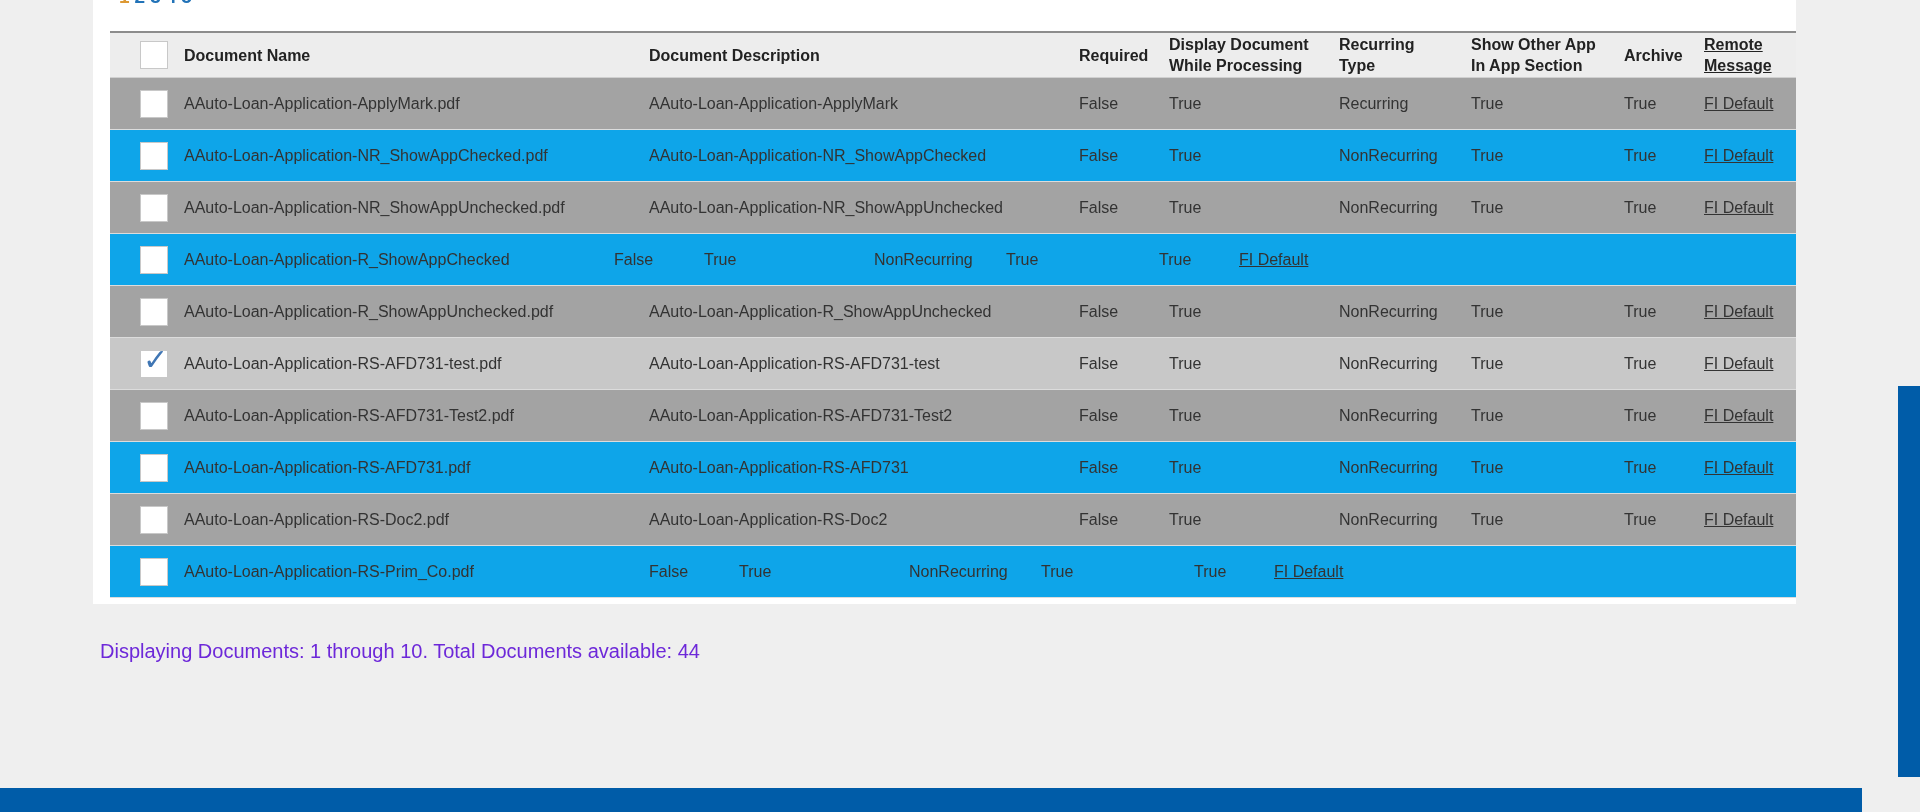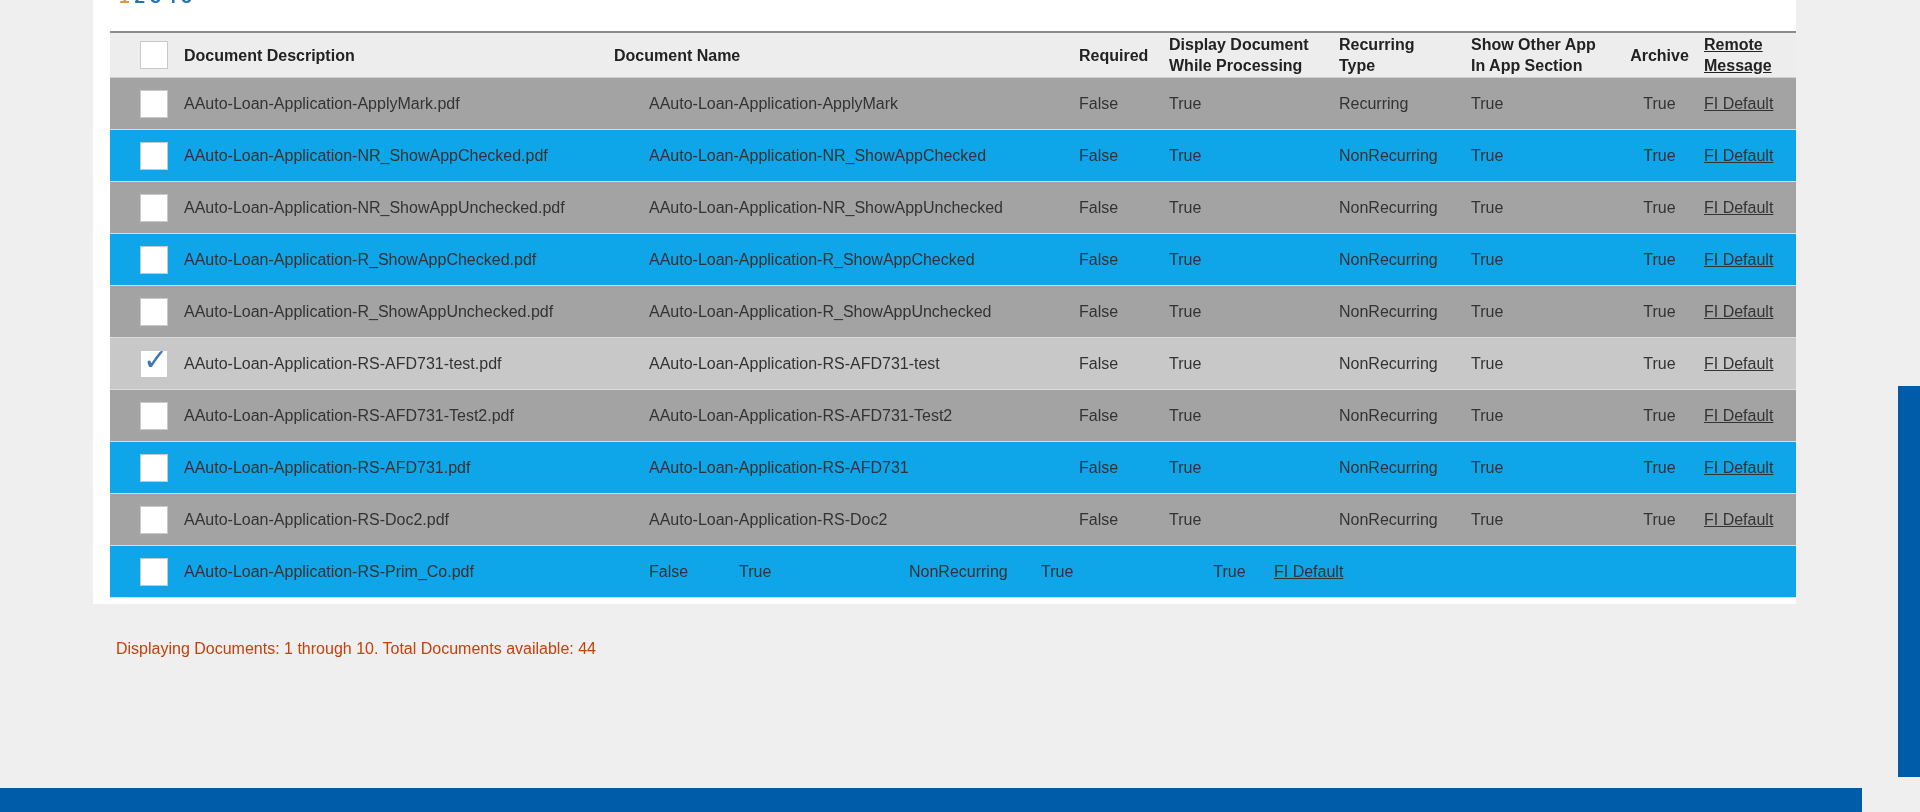--- a/index.html
+++ b/index.html
@@ -24,48 +24,48 @@
   .trow.selected { background:#c8c8c8; }
   .cell { padding-left:9px; overflow:hidden; white-space:nowrap; }
   .hcell { white-space:pre-line; }
   .c0 { width:65px;  padding-left:30px; }
   .c1 { width:465px; }
   .c2 { width:430px; }
   .c3 { width:90px;  }
   .c4 { width:170px; }
   .c5 { width:132px; }
   .c6 { width:153px; }
-  .c7 { width:80px;text-align:center;  }
+  .c7 { width:80px;  }
   .c8 { width:101px;text-decoration:underline; }
 
   .checkbox { width:28px; height:28px; background:#ffffff; border:1px solid #c8c8c8;
               position:relative; cursor:pointer; }
   .checkbox .check { position:absolute; left:2px; top:-7px; color:#4076b4;
                      font-size:30px; font-weight:normal; line-height:32px; }
 
   
-  .summary { position:absolute; left:116px; top:640px; font-size:16px; color:#c2410c; }
+  .summary { position:absolute; left:100px; top:640px; font-size:20px; color:#6d28d9; }
 
   
   .bottom-bar { position:absolute; left:0; top:788px; width:1862px; height:24px; background:#005ca8; }
   .right-thumb { position:absolute; left:1898px; top:386px; width:22px; height:391px; background:#005ca8; }
 </style>
 </head>
 <body>
 
 <div class="panel">
   <div class="pagination"><span class="page-num current">1</span><span class="page-num">2</span><span class="page-num">3</span><span class="page-num">4</span><span class="page-num">5</span></div>
 
   <div class="doc-table">
     <div class="thead">
         <div class="cell c0">
           <div class="checkbox"></div>
         </div>
+        <div class="cell hcell c1">Document Name</div>
         <div class="cell hcell c2">Document Description</div>
-        <div class="cell hcell c1">Document Name</div>
         <div class="cell hcell c3">Required</div>
         <div class="cell hcell c4">Display Document
 While Processing</div>
         <div class="cell hcell c5">Recurring
 Type</div>
         <div class="cell hcell c6">Show Other App
 In App Section</div>
         <div class="cell hcell c7">Archive</div>
         <div class="cell hcell c8">Remote
 Message</div>
@@ -107,21 +107,20 @@
           <div class="cell c4">True</div>
           <div class="cell c5">NonRecurring</div>
           <div class="cell c6">True</div>
           <div class="cell c7">True</div>
           <div class="cell c8">FI Default</div>
         </div>
         <div class="trow stripe">
           <div class="cell c0">
             <div class="checkbox"></div>
           </div>
-          <div class="cell c1">AAuto-Loan-Application-R_ShowAppChecked.pdf</div>
           <div class="cell c2">AAuto-Loan-Application-R_ShowAppChecked</div>
           <div class="cell c3">False</div>
           <div class="cell c4">True</div>
           <div class="cell c5">NonRecurring</div>
           <div class="cell c6">True</div>
           <div class="cell c7">True</div>
           <div class="cell c8">FI Default</div>
         </div>
         <div class="trow">
           <div class="cell c0">

